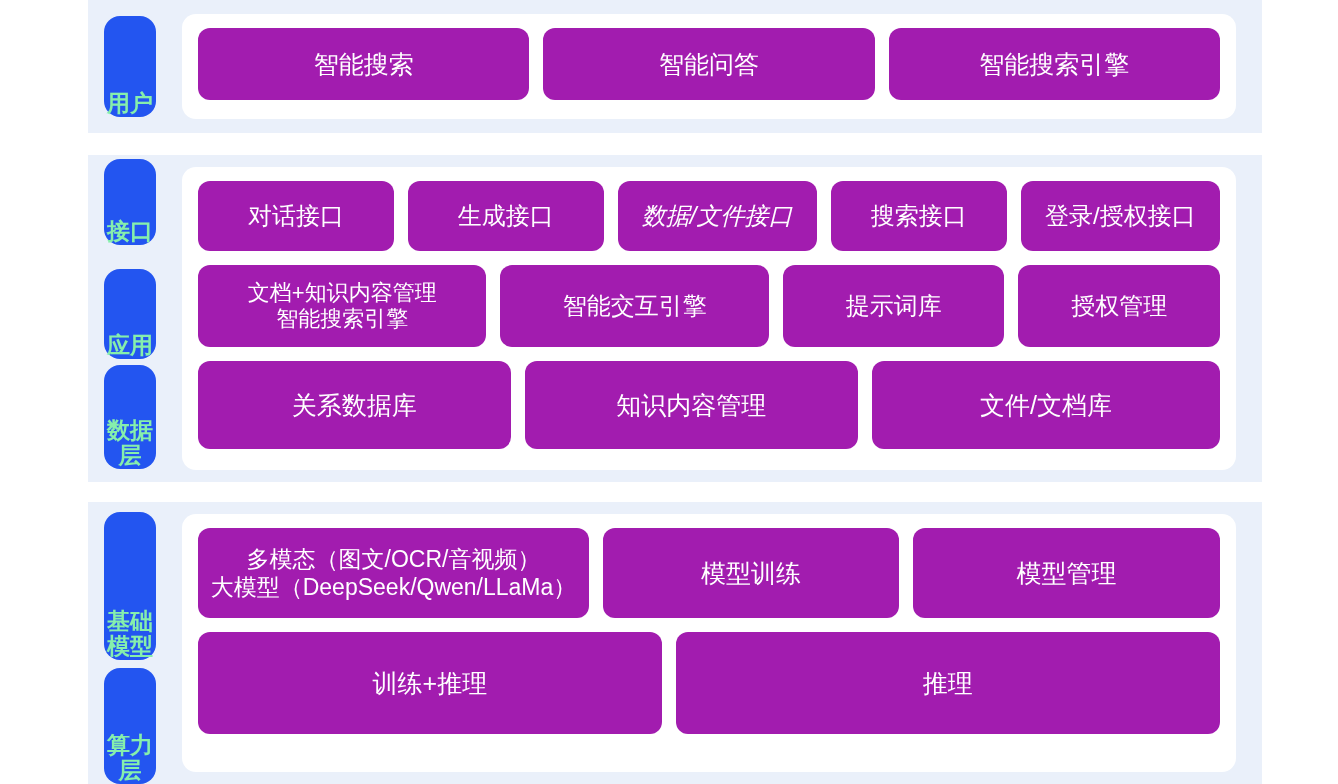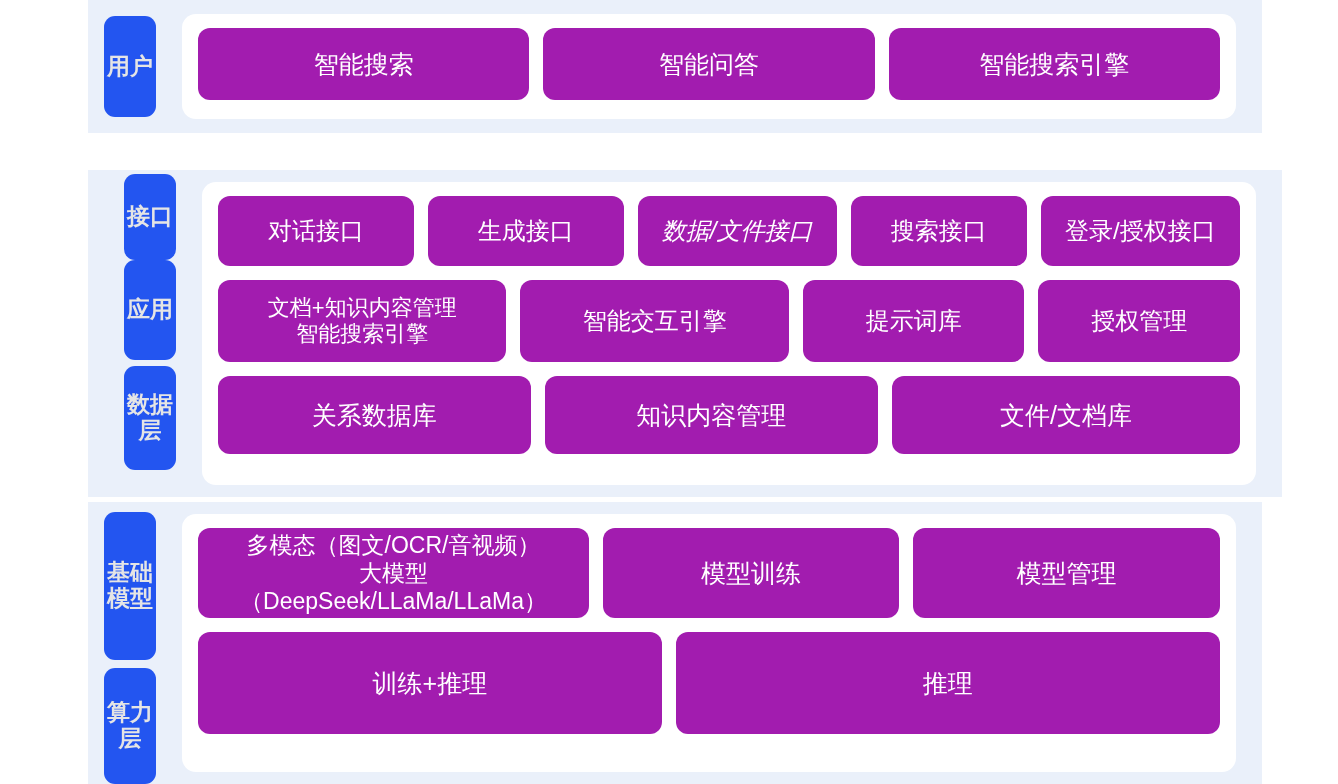--- a/index.html
+++ b/index.html
@@ -24,57 +24,57 @@
   .band {
     position: absolute;
     left: 88px;
     width: 1174px;
     background: #eaf0fa;
     display: flex;
     flex-direction: row;
     align-items: stretch;
   }
   #band-user   { top: 0px;   height: 133px; }
-  #band-middle { top: 170px; height: 327px; padding-left: 20px; }
+  #band-middle { top: 155px; height: 327px; }
   #band-bottom { top: 502px; height: 282px; }
 
   
   .rail {
     width: 80px;
     flex: 0 0 80px;
     display: flex;
     flex-direction: column;
     padding: 0;
     box-sizing: border-box;
   }
 
   .pill {
     width: 52px;
     background: #2355f0;
-    border-radius: 11px;
-    color: #e5e5e5;
+    border-radius: 16px;
+    color: #86efac;
     font-size: 23px;
     font-weight: bold;
     line-height: 1.12;
     display: flex;
-    align-items: center;
+    align-items: flex-end;
     justify-content: center;
     text-align: center;
     letter-spacing: 0px;
     box-sizing: border-box;
     margin-left: 16px;
   }
   .pill-inner { display: block; }
 
   
   #pill-user { height: 101px; margin-top: 16px; }
 
   
   #pill-api  { height: 86px;  margin-top: 4px;  }
-  #pill-app  { height: 100px; margin-top: 0; }
+  #pill-app  { height: 90px; margin-top: 24px; }
   #pill-data { height: 104px; margin-top: 6px;  }
 
   
   #pill-model   { height: 156px; margin-top: 10px; }
   #pill-compute { height: 122px; margin-top: 8px;  }
 
   
   .card {
     flex: 1 1 auto;
     background: #ffffff;
@@ -122,21 +122,21 @@
   #row-api .b4 { flex: 1.12 1 0; }
 
   
   #row-app .box { height: 82px; font-size: 24px; }
   #row-app .b0 { flex: 1.38 1 0; font-size: 22px; line-height: 1.18; }
   #row-app .b1 { flex: 1.28 1 0; }
   #row-app .b2 { flex: 1.04 1 0; }
   #row-app .b3 { flex: 0.94 1 0; }
 
   
-  #row-data .box { height: 78px; }
+  #row-data .box { height: 88px; }
   #row-data .b0 { flex: 1 1 0; }
   #row-data .b1 { flex: 1.07 1 0; }
   #row-data .b2 { flex: 1.12 1 0; }
 
   
   #row-model .box { height: 90px; }
   #row-model .b0 { flex: 1.34 1 0; font-size: 23px; line-height: 1.22; }
   #row-model .b1 { flex: 1 1 0; }
   #row-model .b2 { flex: 1.04 1 0; }
 
@@ -210,21 +210,21 @@
         <span class="pill-inner">基础模型</span>
       </div>
       <div class="pill" id="pill-compute">
         <span class="pill-inner">算力层</span>
       </div>
     </div>
     <div class="card" id="card-bottom">
 
       <div class="row" id="row-model">
         <div class="box b0">多模态（图文/OCR/音视频）
-大模型（DeepSeek/LLaMa/LLaMa）</div>
+大模型（DeepSeek/Qwen/LLaMa）</div>
         <div class="box b1">模型训练</div>
         <div class="box b2">模型管理</div>
       </div>
 
       <div class="row" id="row-compute">
         <div class="box b0">训练+推理</div>
         <div class="box b1">推理</div>
       </div>
 
     </div>

